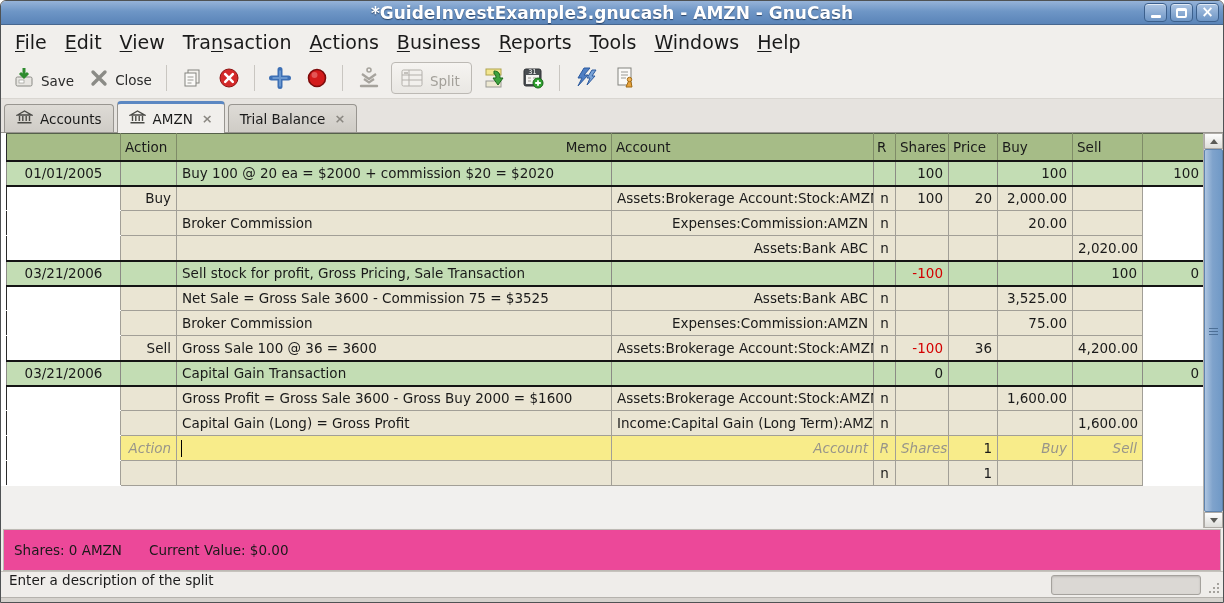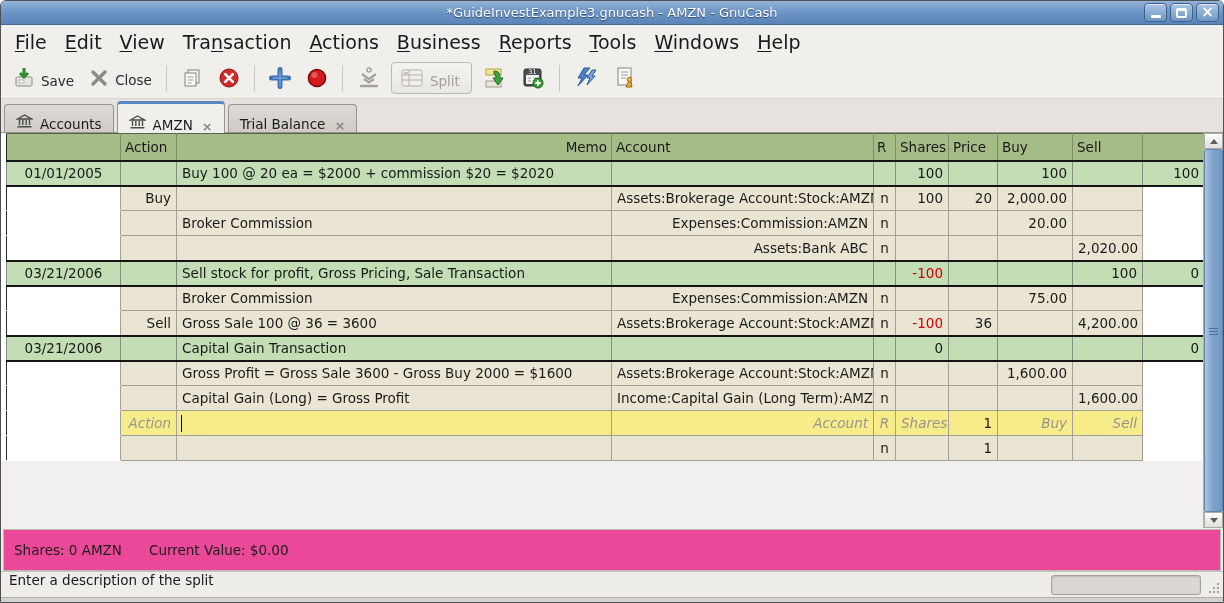--- a/index.html
+++ b/index.html
@@ -7,21 +7,21 @@
   body { font-family:"DejaVu Sans", sans-serif; font-size:13.5px; color:#1a1a1a; background:#fff; }
 
   .window { width:1224px; height:603px; display:flex; flex-direction:column;
             border:1px solid #4f5254; border-radius:6px 6px 0 0; overflow:hidden; background:#f0eeeb; }
 
   
   .titlebar { height:24px; flex:0 0 24px; position:relative;
               background:linear-gradient(#96b3d8,#6e96c6 45%,#5a84b8);
               border-bottom:1px solid #47678f;
               display:flex; align-items:center; justify-content:center; }
-  .titlebar .title { color:#fff; font-weight:normal; font-size:13px; text-shadow:0 1px 1px rgba(25,45,75,.75); }
+  .titlebar .title { color:#fff; font-weight:bold; font-size:17px; text-shadow:0 1px 1px rgba(25,45,75,.75); }
   .winbtns { position:absolute; right:4px; top:2px; display:flex; gap:3px; }
   .winbtn { width:23px; height:19px; border-radius:4px; border:1px solid #3c608d;
             background:linear-gradient(#adc5e3,#6d95c5); box-shadow:inset 0 1px 0 rgba(255,255,255,.65);
             color:#fff; display:flex; align-items:center; justify-content:center; }
   .g-min { width:10px; height:3px; background:#fff; border-radius:1px; margin-top:7px; }
   .g-max { width:11px; height:10px; border:2px solid #fff; border-top-width:3px; border-radius:2px; }
   .g-close { color:#fff; font-size:15px; font-weight:bold; line-height:1; margin-top:-1px; }
 
   
   .menubar { height:33px; flex:0 0 33px; display:flex; align-items:center; padding:0 5px; background:#f1efec; }
@@ -33,21 +33,21 @@
              background:#f1efec; border-bottom:1px solid #d9d6d1; }
   .tbtn { display:flex; align-items:flex-end; gap:6px; padding:4px 7px; border-radius:4px; color:#2a2a2a; }
   .tsep { width:1px; height:26px; background:#c9c6c1; margin:0 6px; flex:0 0 1px; }
   .split-btn { border:1px solid #bcb9b4; border-radius:4px; background:linear-gradient(#f6f4f1,#e9e7e3);
                color:#a3a09a; padding:4px 11px 4px 8px; margin:16px 2px; }
   .tbtn svg { display:block; }
 
   
   .tabbar { height:34px; flex:0 0 34px; background:#e6e3df; display:flex; align-items:flex-end;
             padding:0 0 0 3px; border-bottom:1px solid #989590; }
-  .tab { height:28px; display:flex; align-items:flex-end; gap:7px; padding:0 11px; margin-right:3px;
+  .tab { height:28px; display:flex; align-items:center; gap:7px; padding:0 11px; margin-right:3px;
          border:1px solid #989590; border-bottom:none; border-radius:4px 4px 0 0;
          background:linear-gradient(#dedbd6,#cfccc6); font-size:13.5px; position:relative; }
   .tab.active { background:#f1efec; height:32px; border-top:3px solid #5b87c2; margin-bottom:-1px; z-index:2; }
   .tab-close { color:#8a8781; font-size:13px; font-weight:bold; line-height:1; margin-left:2px; }
 
   
   .register { flex:1 1 auto; background:#f1f0ee; position:relative; overflow:hidden; }
   .sheet { position:absolute; left:0; top:0; display:flex; }
   .gutter { width:5px; background:#ffffff; }
   table { border-collapse:collapse; table-layout:fixed; width:1198px; font-size:13.5px; }
@@ -358,20 +358,32 @@
               <td class="col-r"></td>
               <td class="col-shares neg">-100</td>
               <td class="col-price"></td>
               <td class="col-buy"></td>
               <td class="col-sell">100</td>
               <td class="col-bal">0</td>
             </tr>
             <tr class="row-split">
               <td class="col-date blank"></td>
               <td class="col-action"></td>
+              <td class="col-memo">Net Sale = Gross Sale 3600 - Commission 75 = $3525</td>
+              <td class="col-account">Assets:Bank ABC</td>
+              <td class="col-r">n</td>
+              <td class="col-shares"></td>
+              <td class="col-price"></td>
+              <td class="col-buy">3,525.00</td>
+              <td class="col-sell"></td>
+              <td class="col-bal blank"></td>
+            </tr>
+            <tr class="row-split">
+              <td class="col-date blank"></td>
+              <td class="col-action"></td>
               <td class="col-memo">Broker Commission</td>
               <td class="col-account">Expenses:Commission:AMZN</td>
               <td class="col-r">n</td>
               <td class="col-shares"></td>
               <td class="col-price"></td>
               <td class="col-buy">75.00</td>
               <td class="col-sell"></td>
               <td class="col-bal blank"></td>
             </tr>
             <tr class="row-split">

